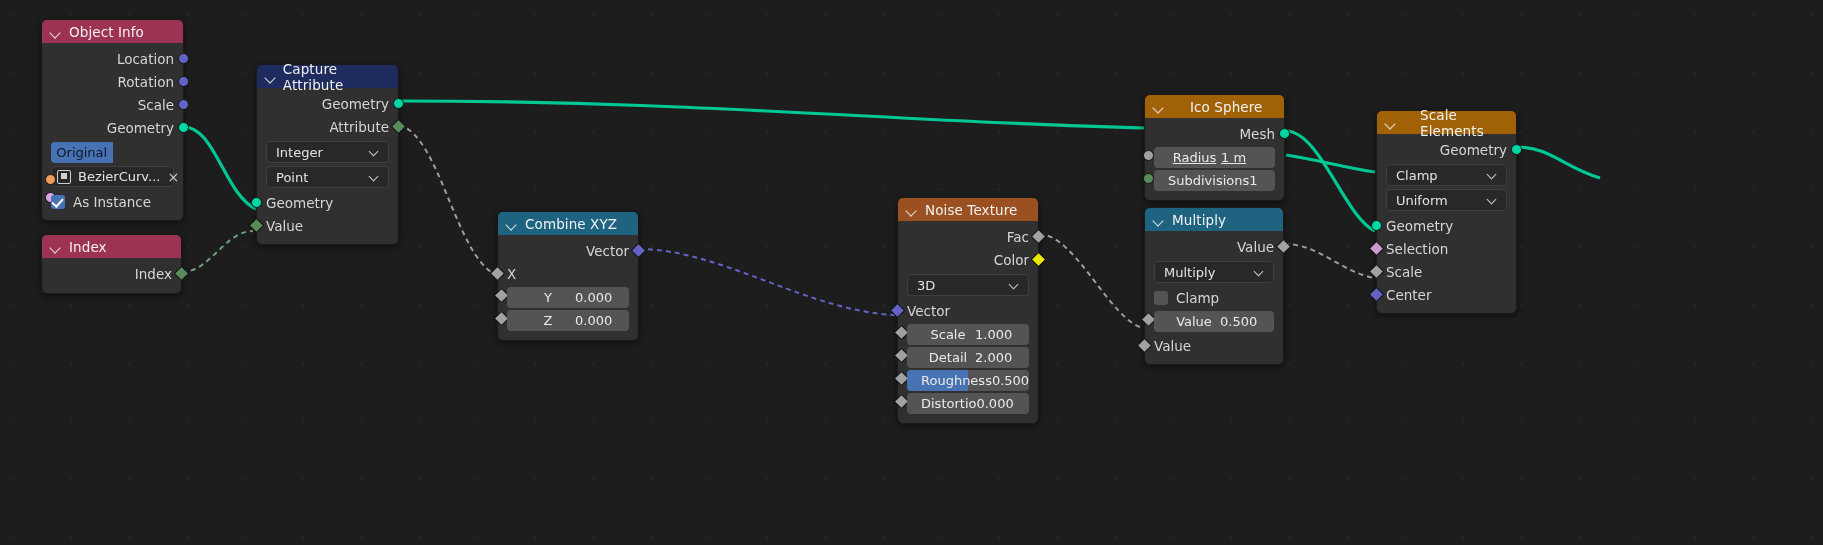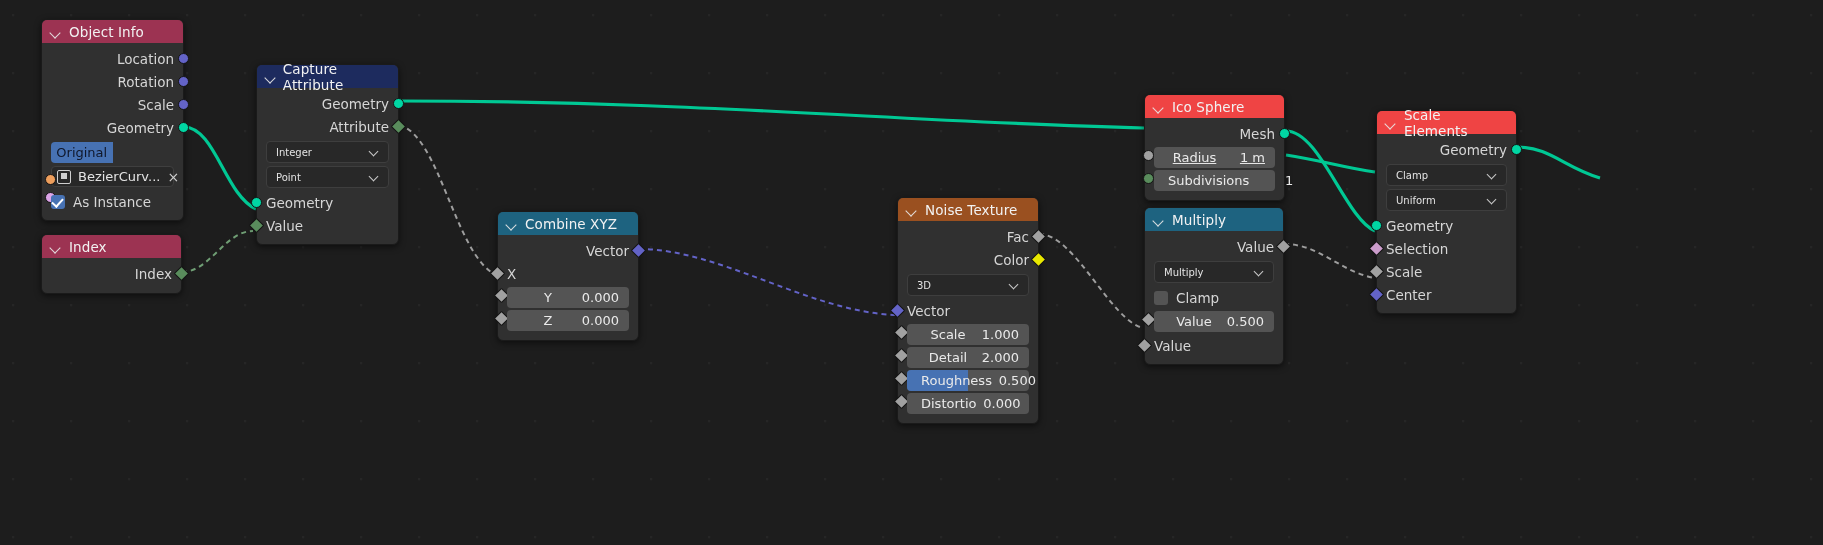--- a/index.html
+++ b/index.html
@@ -31,21 +31,21 @@
   }
   .node-header {
     height:23px;
     border-radius:5px 5px 0 0;
     display:flex; align-items:center;
     padding:0 8px;
     color:#f2f2f2;
     font-size:13.5px;
     letter-spacing:.1px;
   }
-  .hdr-geo   { background:#ef4444; }
+  .hdr-geo   { background:#a16207;gap:18px; }
   .hdr-attr  { background:#1d2b5e; }
   .hdr-input { background:#9c3352; }
   .hdr-conv  { background:#1e6380; }
   .hdr-tex   { background:#9a5020; }
   .chev {
     display:inline-block; width:12px; height:12px;
     margin-right:7px; position:relative; opacity:.92;
   }
   .chev::before {
     content:""; position:absolute; left:1px; top:3px;
@@ -93,32 +93,32 @@
     background:#545454;
     border-radius:4px;
     display:flex; align-items:center;
     justify-content:space-between;
     padding:0 10px;
     font-size:13px;
     color:#eaeaea;
     position:relative;
   }
   .widget .wlabel { flex:1; text-align:center; }
-  .widget .wval   { text-align:right; min-width:44px; }
+  .widget .wval   { min-width:44px; }
   .widget.split .wlabel { text-align:center; padding-left:4px; }
 
   .dropdown {
     margin:3px 9px;
     height:22px;
     background:#282828;
     border:1px solid #3e3e3e;
     border-radius:4px;
     display:flex; align-items:center;
     padding:0 9px;
-    font-size:10px; color:#e3e3e3;
+    font-size:13px; color:#e3e3e3;
     position:relative;
   }
   .dd-arrow {
     position:absolute; right:9px; top:50%; margin-top:-4px;
     width:9px; height:9px;
   }
   .dd-arrow::before {
     content:""; position:absolute; left:0; top:0;
     width:6px; height:6px;
     border-right:1.5px solid #c9c9c9;

